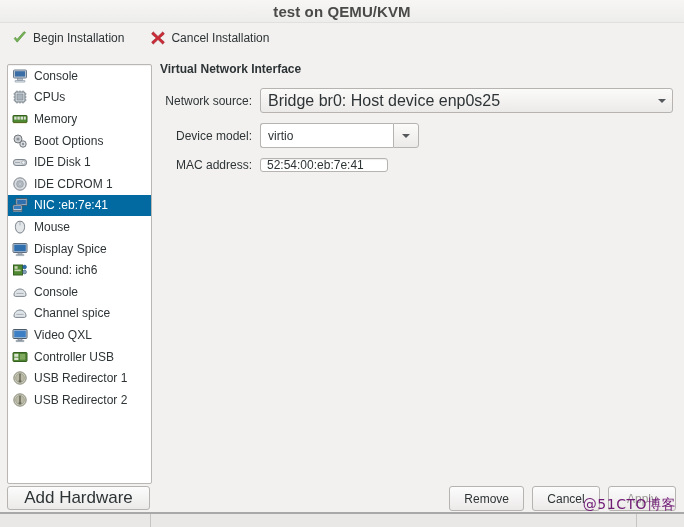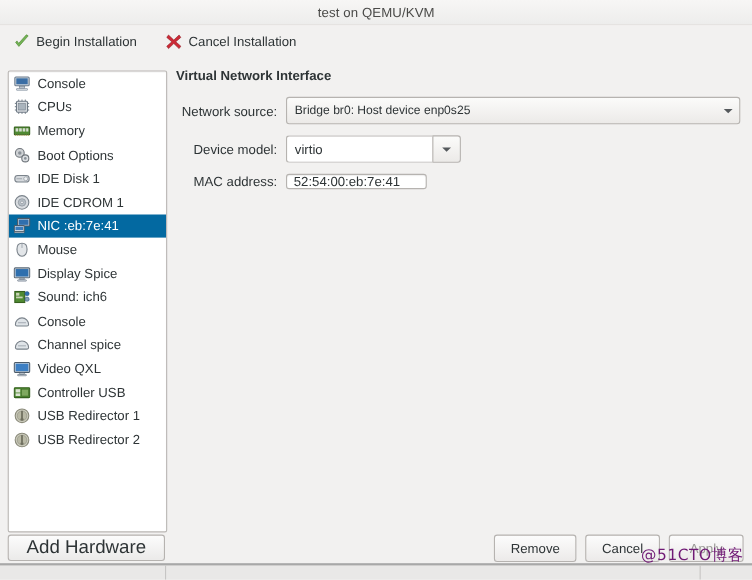--- a/index.html
+++ b/index.html
@@ -21,22 +21,22 @@
   
   .titlebar {
     height: 22px;
     background: linear-gradient(to bottom, #f7f6f5 0%, #ededec 100%);
     display: flex;
     align-items: center;
     justify-content: center;
     border-bottom: 1px solid #e2e0de;
   }
   .titlebar .title {
-    font-size: 12px;
-    font-weight: normal;
+    font-size: 15px;
+    font-weight: bold;
     color: #4a4a48;
     letter-spacing: 0.1px;
   }
 
   
   .toolbar {
     height: 30px;
     background: #f2f1f0;
     display: flex;
     align-items: center;
@@ -163,21 +163,21 @@
     border-radius: 3px;
     display: flex;
     align-items: center;
     box-sizing: border-box;
     cursor: default;
   }
   .combo.wide { width: 413px; }
   .combo .combo-text {
     flex: 1 1 auto;
     padding-left: 7px;
-    font-size: 11px;
+    font-size: 16px;
     color: #2e3436;
     overflow: hidden;
     white-space: nowrap;
   }
   .combo .combo-arrow {
     flex: 0 0 20px;
     display: flex;
     align-items: center;
     justify-content: center;
   }

